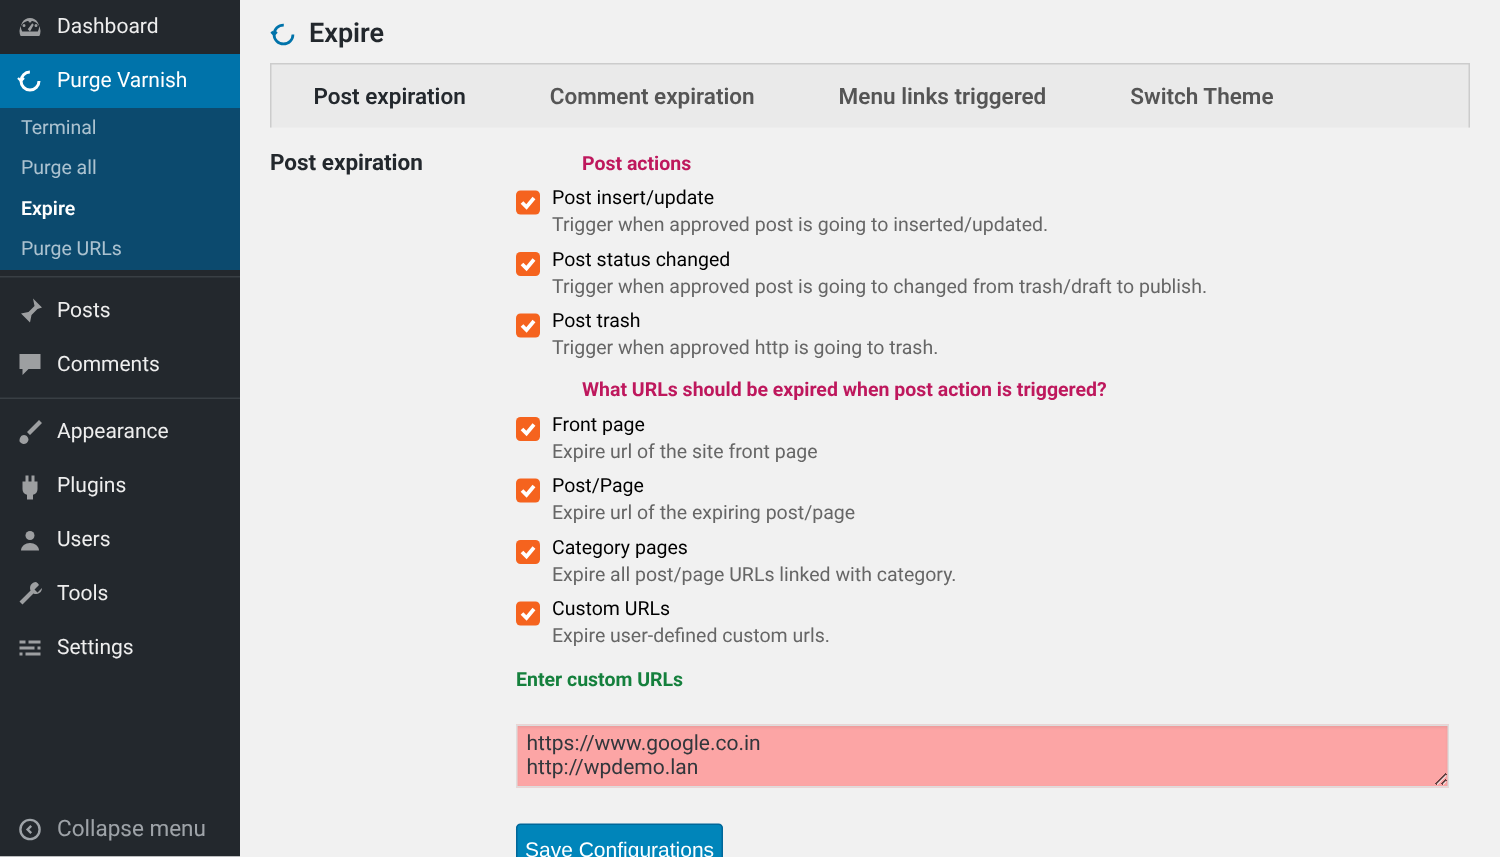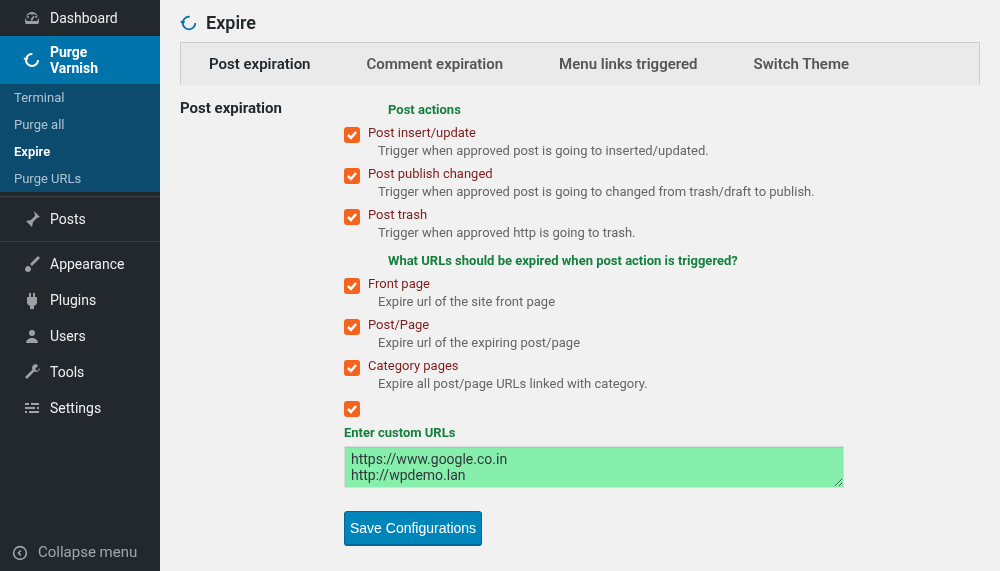--- a/index.html
+++ b/index.html
@@ -1,46 +1,46 @@
 <!DOCTYPE html>
 <html><head>
 <meta charset="utf-8">
 <style>
 * { margin: 0; padding: 0; box-sizing: border-box; }
 body { font-family: -apple-system, BlinkMacSystemFont, "Segoe UI", Roboto, Oxygen-Sans, Ubuntu, Cantarell, "Helvetica Neue", sans-serif; font-size: 13px; background: #f1f1f1; color: #444; width: 1000px; height: 571px; overflow: hidden; display: flex; }
 .sidebar { width: 160px; background: #23282d; color: #eee; display: flex; flex-direction: column; flex-shrink: 0; }
-.menu-item { display: flex; align-items: center; padding: 8px 22px; color: #eee; cursor: pointer; font-size: 14px; }
+.menu-item { display: flex; align-items: center; padding: 8px 10px; color: #eee; cursor: pointer; font-size: 14px; }
 .menu-item .icon { width: 20px; height: 20px; display: flex; align-items: center; justify-content: center; margin-right: 8px; opacity: 0.6; }
-.menu-item.active { background: #0073aa; color: #fff; position: relative; font-weight: bold; }
+.menu-item.active { background: #0073aa; color: #fff; position: relative; }
 .menu-item.active .icon { opacity: 1; }
 .menu-item.active::after { content: ''; position: absolute; right: -8px; top: 50%; transform: translateY(-50%); border: 8px solid transparent; border-right-color: #f1f1f1; }
 .submenu { background: #0c4a6e; }
 .submenu-item { padding: 6px 10px 6px 14px; color: rgba(240,245,250,0.7); cursor: pointer; font-size: 13px; }
 .submenu-item.active { color: #fff; font-weight: 600; }
 .menu-sep { height: 5px; background: transparent; border-bottom: 1px solid #393f44; margin-bottom: 4px; }
 .collapse { display: flex; align-items: flex-start; padding: 8px 10px; color: rgba(240,245,250,0.6); cursor: pointer; font-size: 15px; margin-top: auto; }
 .collapse .icon { width: 20px; height: 20px; display: flex; align-items: center; justify-content: center; margin-right: 8px; }
 .main { flex: 1; background: #f1f1f1; padding: 0 20px 20px 20px; overflow: auto; }
 .page-title-row { display: flex; align-items: center; padding: 12px 0 9px 0; }
 .page-title-row .ticon { width: 18px; height: 18px; margin-right: 8px; }
 .page-title { font-size: 18px; font-weight: 600; color: #23282d; }
 .tabs { display: flex; background: #eaeaea; border: 1px solid #ccc; border-bottom: none; }
 .tab { padding: 12px 28px; font-size: 15px; font-weight: 600; color: #555; cursor: pointer; }
 .tab:first-child { color: #23282d; }
 .section-row { display: flex; margin-top: 14px; }
 .section-label { width: 164px; font-size: 15px; font-weight: 700; color: #23282d; flex-shrink: 0; }
 .section-body { flex: 1; }
-.group-title { font-weight: 700; color: #15803d; margin-bottom: 8px; padding-top: 3px; padding-left: 44px; }
+.group-title { font-weight: 700; color: #be185d; margin-bottom: 8px; padding-top: 3px; padding-left: 44px; }
 .opt { display: flex; align-items: flex-start; margin-bottom: 2px; }
 .cb { width: 16px; height: 16px; border-radius: 3px; background: #f5631e; display: flex; align-items: center; justify-content: center; margin-right: 8px; margin-top: 2px; flex-shrink: 0; cursor: pointer; }
 .cb svg { stroke: #fff; }
-.opt-text .lbl { color: #7f1d1d; font-size: 13px; }
-.opt-text .desc { color: #666; font-size: 13px; margin-top: 3px; margin-bottom: 6px; margin-left: 10px; }
+.opt-text .lbl { color: #000000; font-size: 13px; }
+.opt-text .desc { color: #666; font-size: 13px; margin-top: 3px; margin-bottom: 6px; }
 .field-label { font-weight: 700; color: #15803d; margin: 8px 0 6px 0; }
-textarea { width: 500px; height: 42px; border: 1px solid #ddd; box-shadow: inset 0 1px 2px rgba(0,0,0,.07); padding: 4px 6px; font-family: inherit; font-size: 14px; color: #32373c; resize: both; background: #86efac; }
+textarea { width: 622px; height: 42px; border: 1px solid #ddd; box-shadow: inset 0 1px 2px rgba(0,0,0,.07); padding: 4px 6px; font-family: inherit; font-size: 14px; color: #32373c; resize: both; background: #fca5a5; margin-top: 16px; }
 .save-btn { margin-top: 20px; background: #0085ba; border: 1px solid #006799; color: #fff; padding: 8px 5px; border-radius: 3px; font-size: 14px; cursor: pointer; box-shadow: 0 1px 0 #006799; }
 svg { display: block; }
 </style>
 </head>
 <body>
 
 <div class="sidebar">
   <div class="menu-item">
     <span class="icon">
         <svg width="20" height="20" viewBox="0 0 20 20" fill="currentColor">
@@ -65,20 +65,28 @@
     <div class="submenu-item">Purge URLs</div>
   </div>
   <div class="menu-sep"></div>
   <div class="menu-item">
     <span class="icon">
         <svg width="20" height="20" viewBox="0 0 20 20" fill="currentColor">
           <path d="M12 2l6 6-3 1-4 4-1 5-3-3-5 5 5-5-3-3 5-1 4-4z"></path>
         </svg>
       </span>
     <span>Posts</span>
+  </div>
+  <div class="menu-item">
+    <span class="icon">
+        <svg width="20" height="20" viewBox="0 0 20 20" fill="currentColor">
+          <path d="M3 3h14v10H9l-4 4v-4H3z"></path>
+        </svg>
+      </span>
+    <span>Comments</span>
   </div>
   <div class="menu-sep"></div>
   <div class="menu-item">
     <span class="icon">
         <svg width="20" height="20" viewBox="0 0 20 20" fill="currentColor">
           <path d="M16 2l2 2-8 8-2-2zM6 12c-2 0-3 2-3 4 0 1 2 2 3 2 2 0 3-2 3-3s-1-3-3-3z"></path>
         </svg>
       </span>
     <span>Appearance</span>
   </div>
@@ -159,21 +167,21 @@
           <div class="desc">Trigger when approved post is going to inserted/updated.</div>
         </div>
       </div>
       <div class="opt">
         <div class="cb">
             <svg width="12" height="12" viewBox="0 0 12 12" fill="none" stroke-width="2.5">
               <path d="M2 6l3 3 5-6"></path>
             </svg>
           </div>
         <div class="opt-text">
-          <div class="lbl">Post publish changed</div>
+          <div class="lbl">Post status changed</div>
           <div class="desc">Trigger when approved post is going to changed from trash/draft to publish.</div>
         </div>
       </div>
       <div class="opt">
         <div class="cb">
             <svg width="12" height="12" viewBox="0 0 12 12" fill="none" stroke-width="2.5">
               <path d="M2 6l3 3 5-6"></path>
             </svg>
           </div>
         <div class="opt-text">
@@ -216,20 +224,24 @@
           <div class="lbl">Category pages</div>
           <div class="desc">Expire all post/page URLs linked with category.</div>
         </div>
       </div>
       <div class="opt">
         <div class="cb">
             <svg width="12" height="12" viewBox="0 0 12 12" fill="none" stroke-width="2.5">
               <path d="M2 6l3 3 5-6"></path>
             </svg>
           </div>
+        <div class="opt-text">
+          <div class="lbl">Custom URLs</div>
+          <div class="desc">Expire user-defined custom urls.</div>
+        </div>
       </div>
 
       <div class="field-label">Enter custom URLs</div>
       <textarea style="">https://www.google.co.in
 http://wpdemo.lan</textarea>
 
       <div><button class="save-btn">Save Configurations</button></div>
     </div>
   </div>
 </div>

